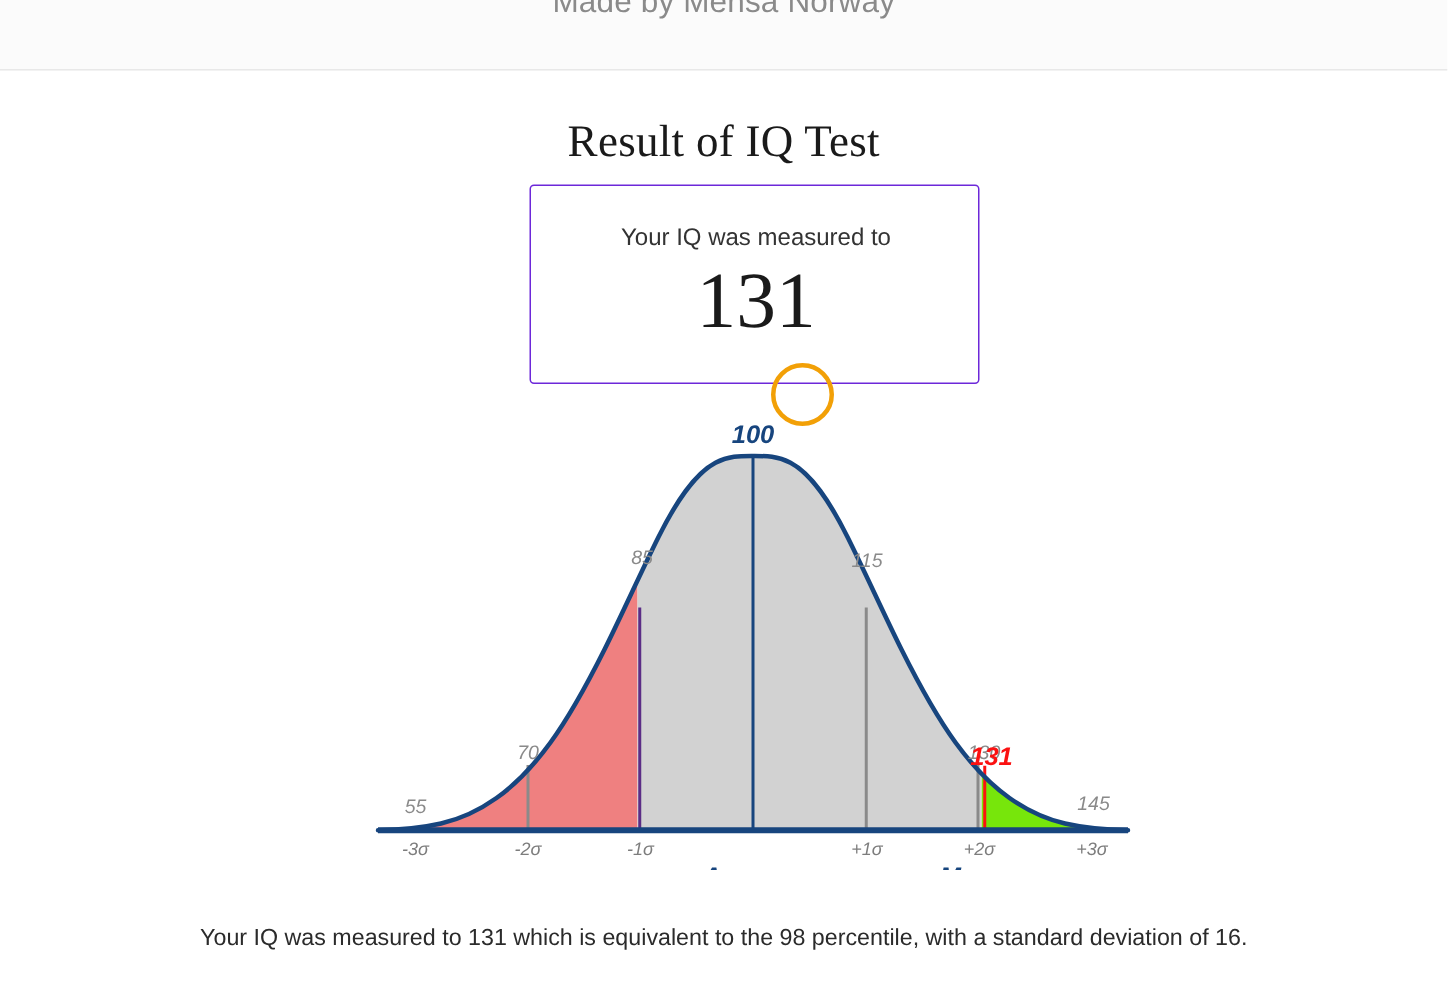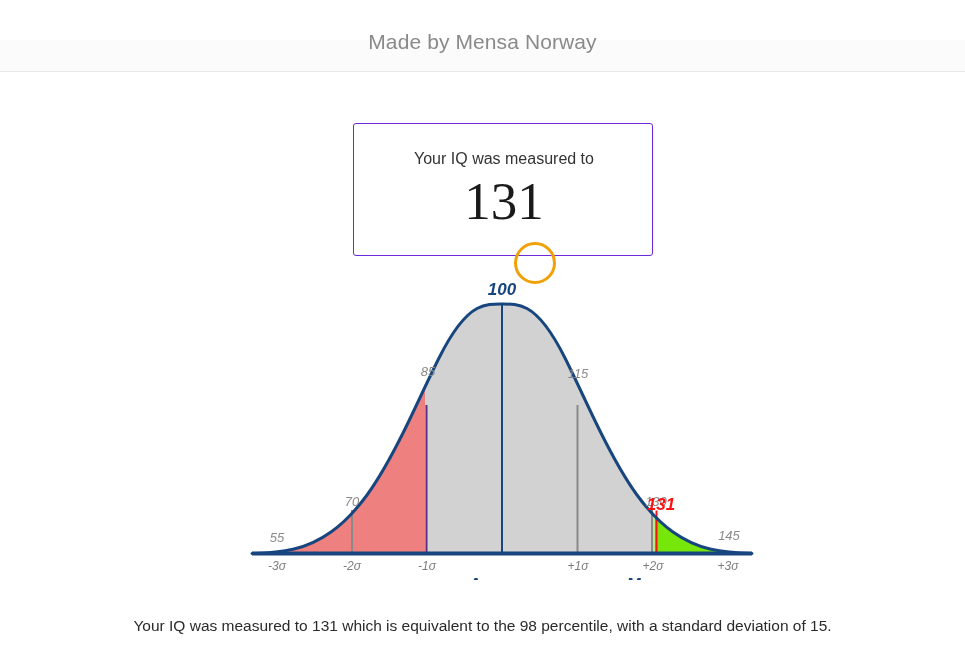--- a/index.html
+++ b/index.html
@@ -15,24 +15,23 @@
     width: 965px;
     height: 669px;
     background: #ffffff;
   }
 
   
   .banner {
     position: absolute;
     left: 0; top: 0;
     width: 965px;
-    height: 32px;
+    height: 47px;
     background: #fbfbfb;
     border-bottom: 1px solid #e8e8e8;
-    margin-top: 40px;
   }
   .banner-text {
     position: absolute;
     left: 0;
     top: -10px;
     width: 965px;
     text-align: center;
     font-size: 21px;
     font-weight: 400;
     color: #8a8a8a;
@@ -134,20 +133,21 @@
 </style>
 </head>
 <body>
 
 <div id="page">
 
   <div class="banner">
     <div class="banner-text">Made by Mensa Norway</div>
   </div>
 
+  <div class="page-title">Result of IQ Test</div>
 
   <div class="result-card">
     <div class="card-label">Your IQ was measured to</div>
     <div class="card-score">131</div>
   </div>
 
   <div class="marker-ring"></div>
 
   <div class="chart">
     <svg width="965" height="310" viewBox="0 0 965 310">
@@ -267,15 +267,15 @@
 
       <g>
         <text class="lbl lbl-big-navy" x="502" y="320" text-anchor="middle">Average</text>
         <text class="lbl lbl-big-navy" x="653" y="320" text-anchor="middle">Mensa</text>
         <text class="lbl lbl-big-red" x="657" y="341" text-anchor="middle">You</text>
       </g>
 
     </svg>
   </div>
 
-  <div class="footer-note">Your IQ was measured to 131 which is equivalent to the 98 percentile, with a standard deviation of 15.</div>
+  <div class="footer-note">Your IQ was measured to 131 which is equivalent to the 98 percentile, with a standard deviation of 16.</div>
 
 </div>
 
 </body></html>

